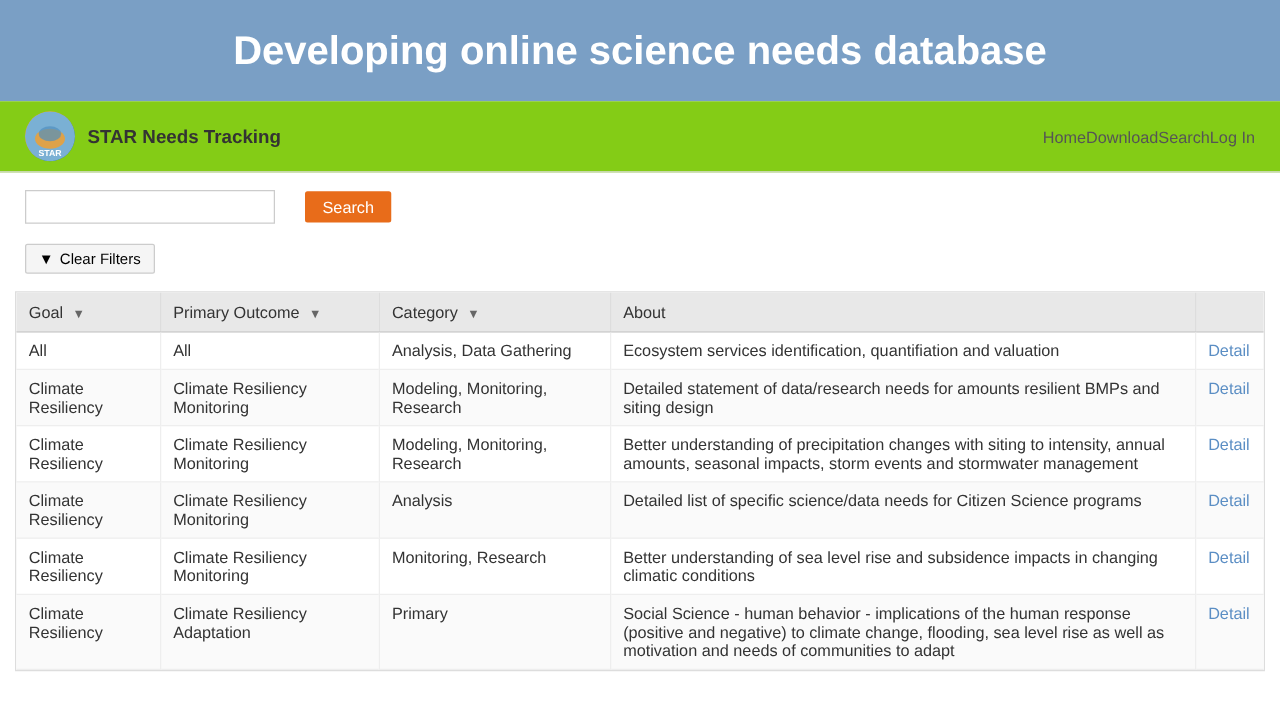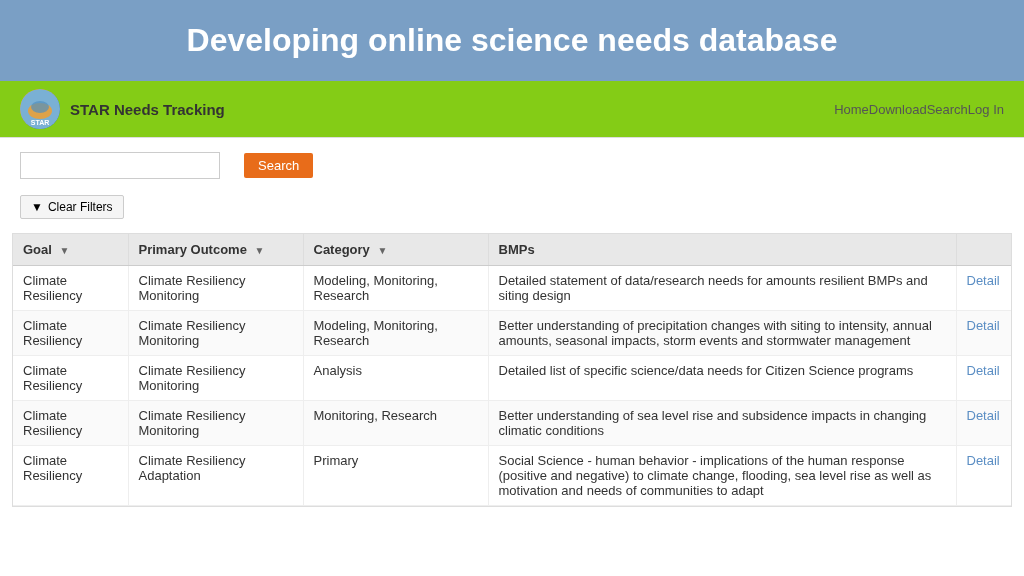--- a/index.html
+++ b/index.html
@@ -103,21 +103,21 @@
       width: 100%;
       border-collapse: collapse;
       font-size: 13px;
     }
     thead tr {
       background: #e8e8e8;
     }
     thead th {
       text-align: left;
       padding: 8px 10px;
-      font-weight: bold;
+      font-weight: normal;
       color: #333;
       border-bottom: 1px solid #ccc;
       border-right: 1px solid #ddd;
       white-space: nowrap;
     }
     thead th:last-child { border-right: none; }
     .filter-icon {
       display: inline-block;
       margin-left: 4px;
       color: #666;
@@ -200,25 +200,32 @@
         <tr>
           <th class="col-goal">
             Goal <span class="filter-icon">▼</span>
           </th>
           <th class="col-outcome">
             Primary Outcome <span class="filter-icon">▼</span>
           </th>
           <th class="col-category">
             Category <span class="filter-icon">▼</span>
           </th>
-          <th class="col-need">BMPs</th>
+          <th class="col-need">About</th>
           <th class="col-detail"></th>
         </tr>
       </thead>
       <tbody id="table-body">
+      <tr>
+            <td>All</td>
+            <td>All</td>
+            <td>Analysis, Data Gathering</td>
+            <td>Ecosystem services identification, quantifiation and valuation</td>
+            <td><a href="#" class="detail-link">Detail</a></td>
+          </tr>
           <tr>
             <td>Climate Resiliency</td>
             <td>Climate Resiliency Monitoring</td>
             <td>Modeling, Monitoring, Research</td>
             <td>Detailed statement of data/research needs for amounts resilient BMPs and siting design</td>
             <td><a href="#" class="detail-link">Detail</a></td>
           </tr>
           <tr>
             <td>Climate Resiliency</td>
             <td>Climate Resiliency Monitoring</td>

